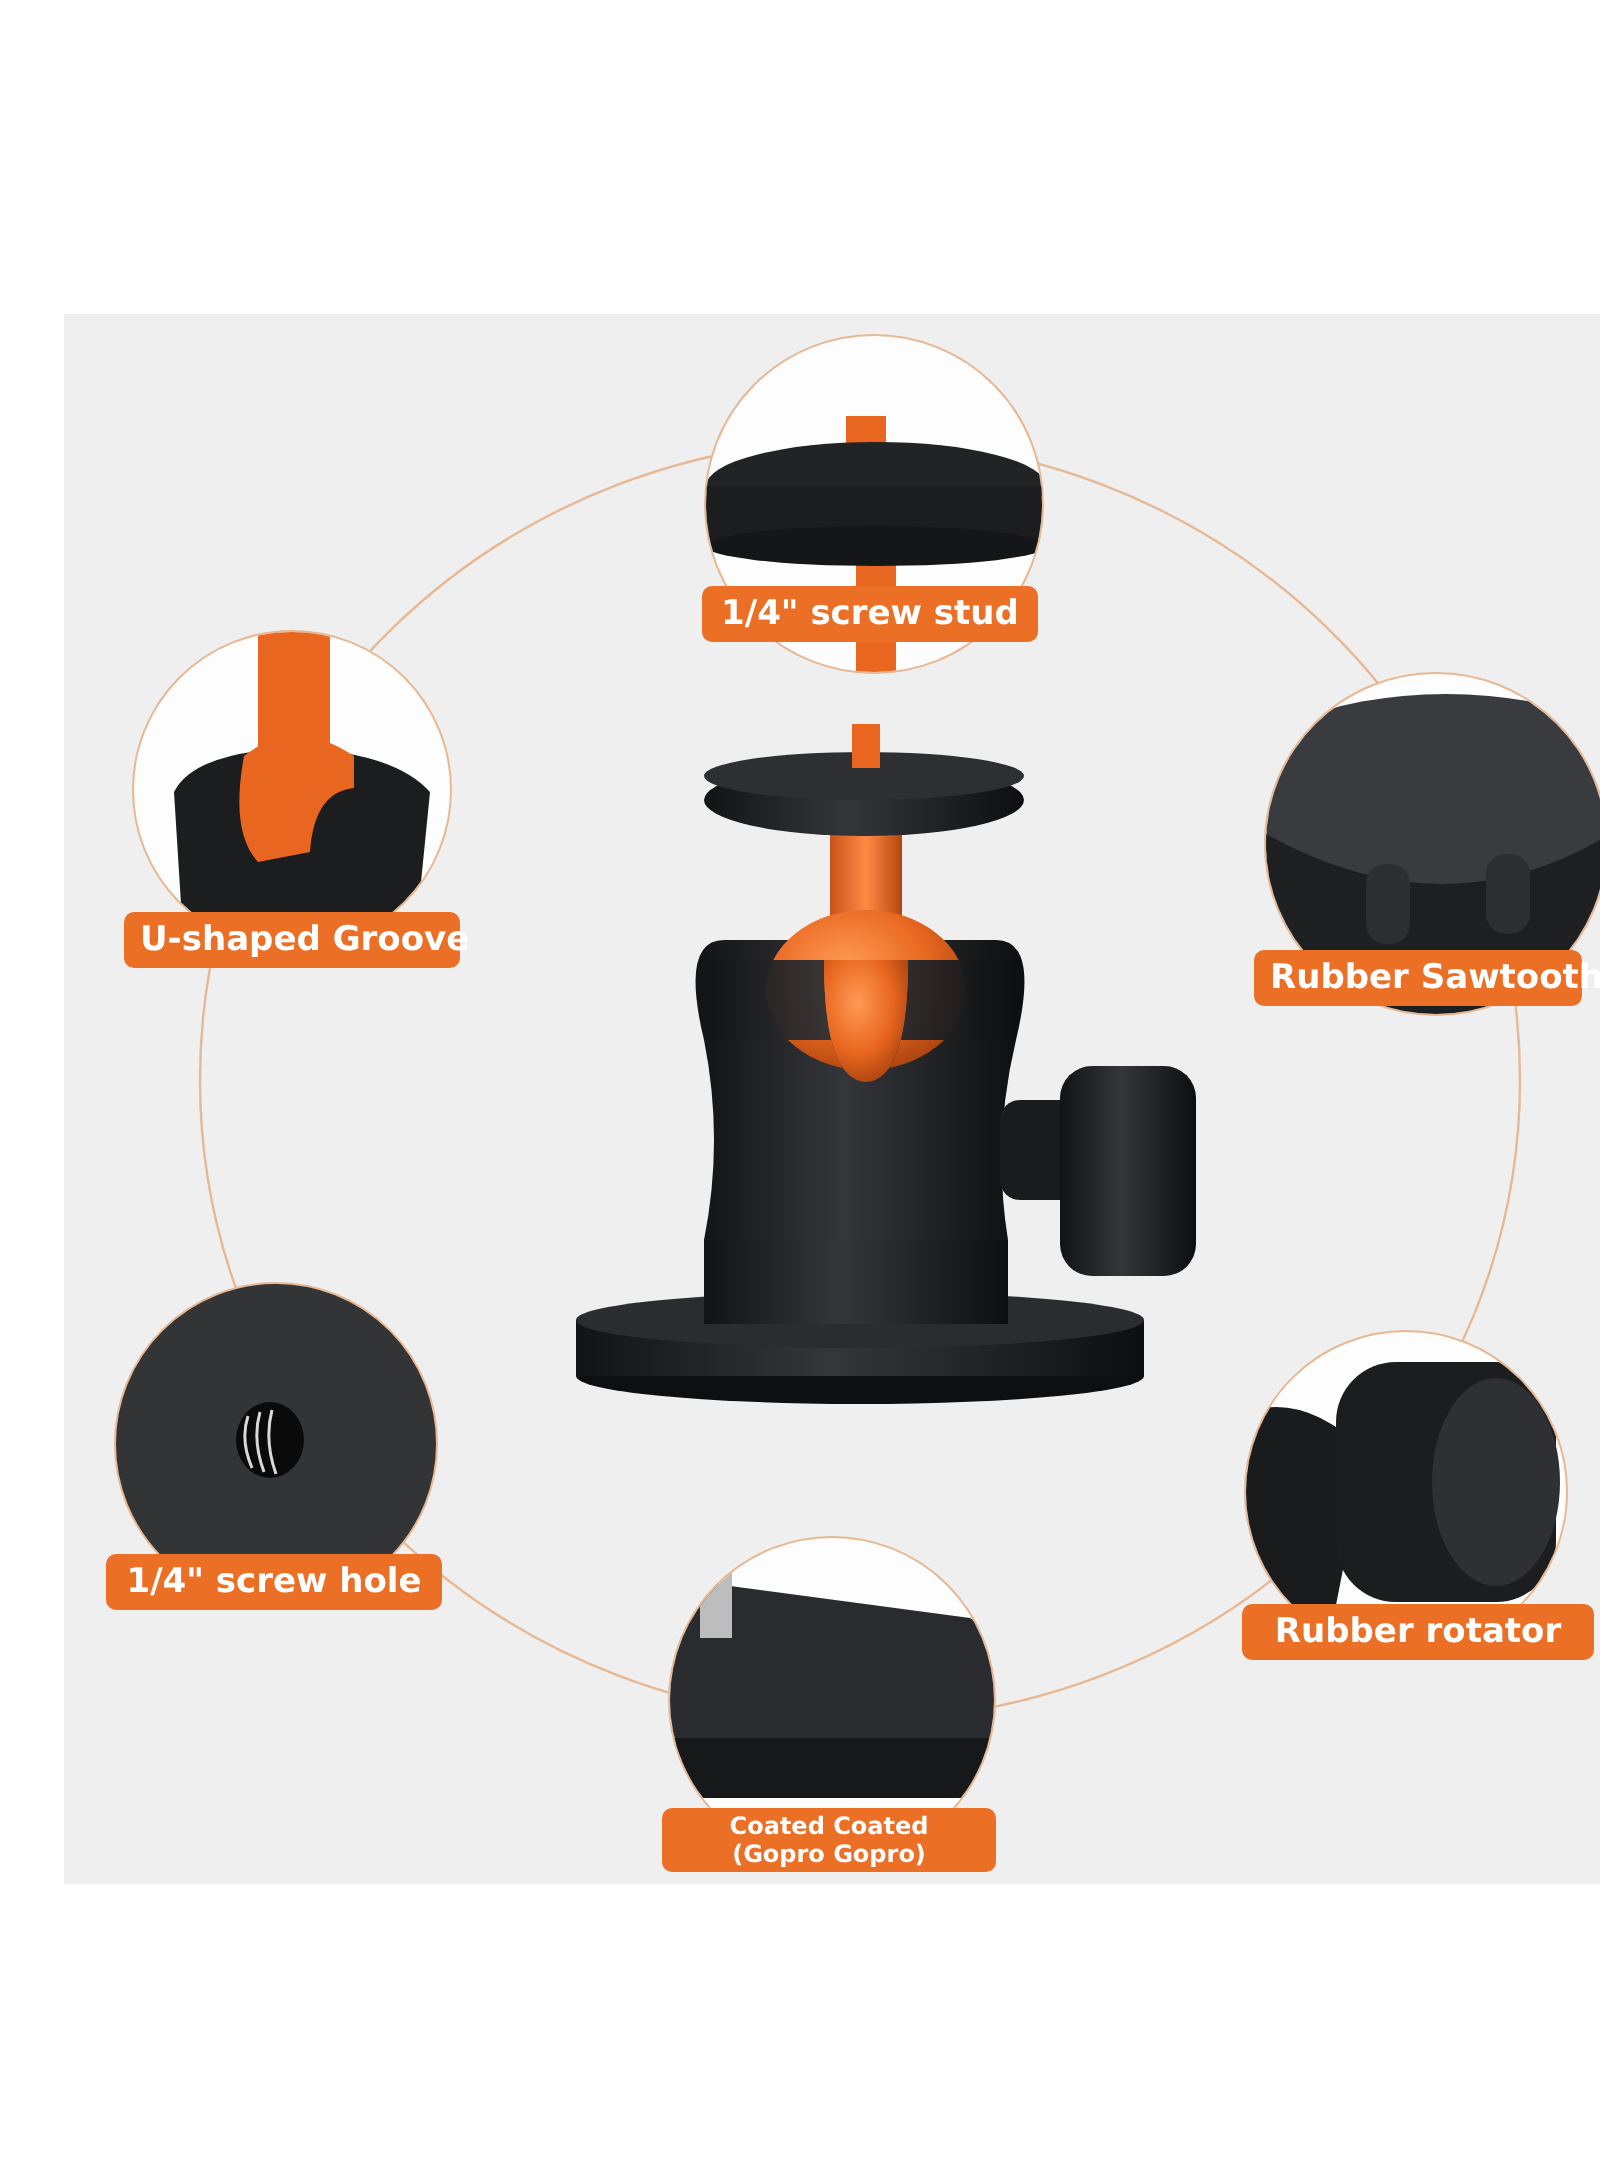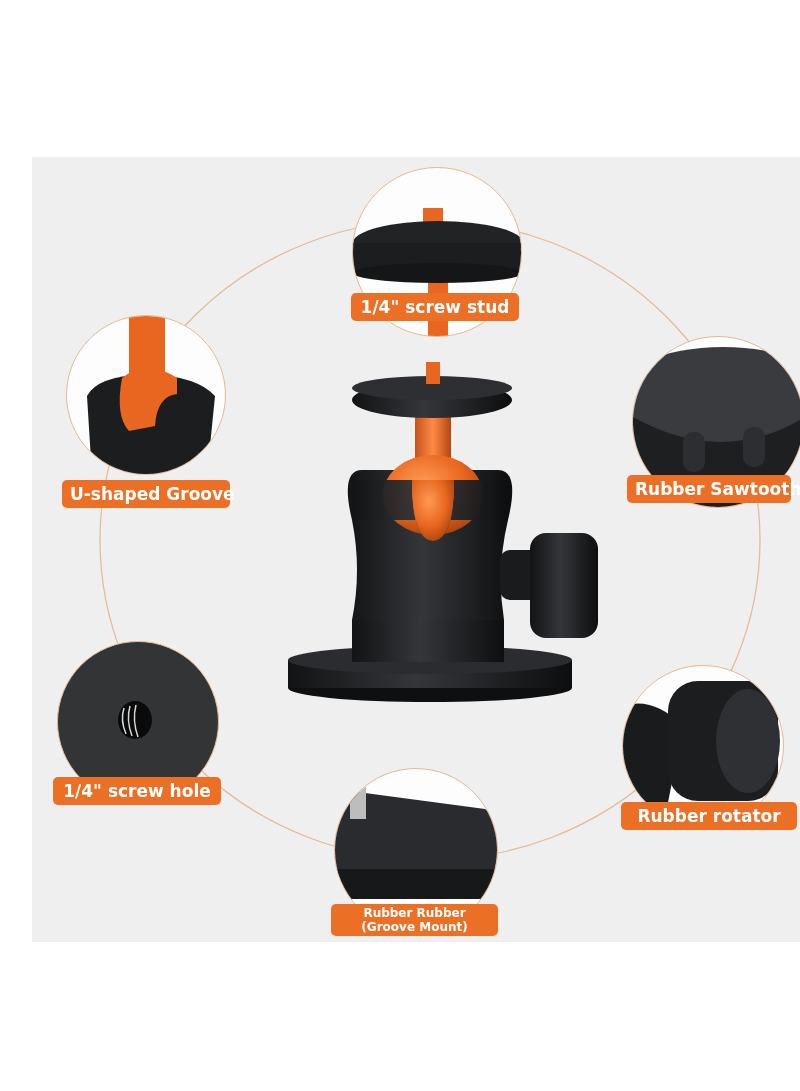--- a/index.html
+++ b/index.html
@@ -74,21 +74,21 @@
 </div>
 <div class="label" style="left:351px;top:293px;width:168px;">1/4" screw stud</div>
 
 <div class="callout" style="left:66px;top:315px;width:160px;height:160px;">
   <svg width="160" height="160">
     <rect x="62" y="0" width="36" height="60" fill="#e8661f"></rect>
     <path d="M20,80 Q30,60 80,58 Q130,60 148,80 L140,160 L25,160 Z" fill="#1c1d1f"></path>
     <path d="M55,62 Q80,42 110,62 L110,78 Q90,80 88,110 L62,115 Q48,100 55,62 Z" fill="#e8661f"></path>
   </svg>
 </div>
-<div class="label" style="left:62px;top:456px;width:168px;margin-top:24px;">U-shaped Groove</div>
+<div class="label" style="left:62px;top:456px;width:168px;">U-shaped Groove</div>
 
 <div class="callout" style="left:632px;top:336px;width:172px;height:172px;">
   <svg width="172" height="172">
     <ellipse cx="90" cy="60" rx="110" ry="50" fill="#3a3b3e"></ellipse>
     <path d="M0,80 Q90,130 172,80 L172,172 L0,172 Z" fill="#1e1f21"></path>
     <rect x="50" y="95" width="22" height="40" rx="10" fill="#2c2e31"></rect>
     <rect x="110" y="90" width="22" height="40" rx="10" fill="#2c2e31"></rect>
   </svg>
 </div>
 <div class="label" style="left:627px;top:475px;width:164px;">Rubber Sawtooth</div>
@@ -111,15 +111,15 @@
 <div class="label" style="left:621px;top:802px;width:176px;">Rubber rotator</div>
 
 <div class="callout" style="left:334px;top:768px;width:164px;height:164px;">
   <svg width="164" height="164">
     <path d="M0,20 L150,40 Q170,50 160,100 L0,110 Z" fill="#2a2b2e"></path>
     <rect x="0" y="100" width="164" height="30" fill="#17181a"></rect>
     <rect x="15" y="10" width="16" height="40" fill="#bdbdbd"></rect>
   </svg>
 </div>
 <div class="label small" style="left:331px;top:904px;width:167px;">
-  <span>Rubber Rubber</span>
-  <span>(Groove Mount)</span>
+  <span>Coated Coated</span>
+  <span>(Gopro Gopro)</span>
 </div>
 
 </body></html>

